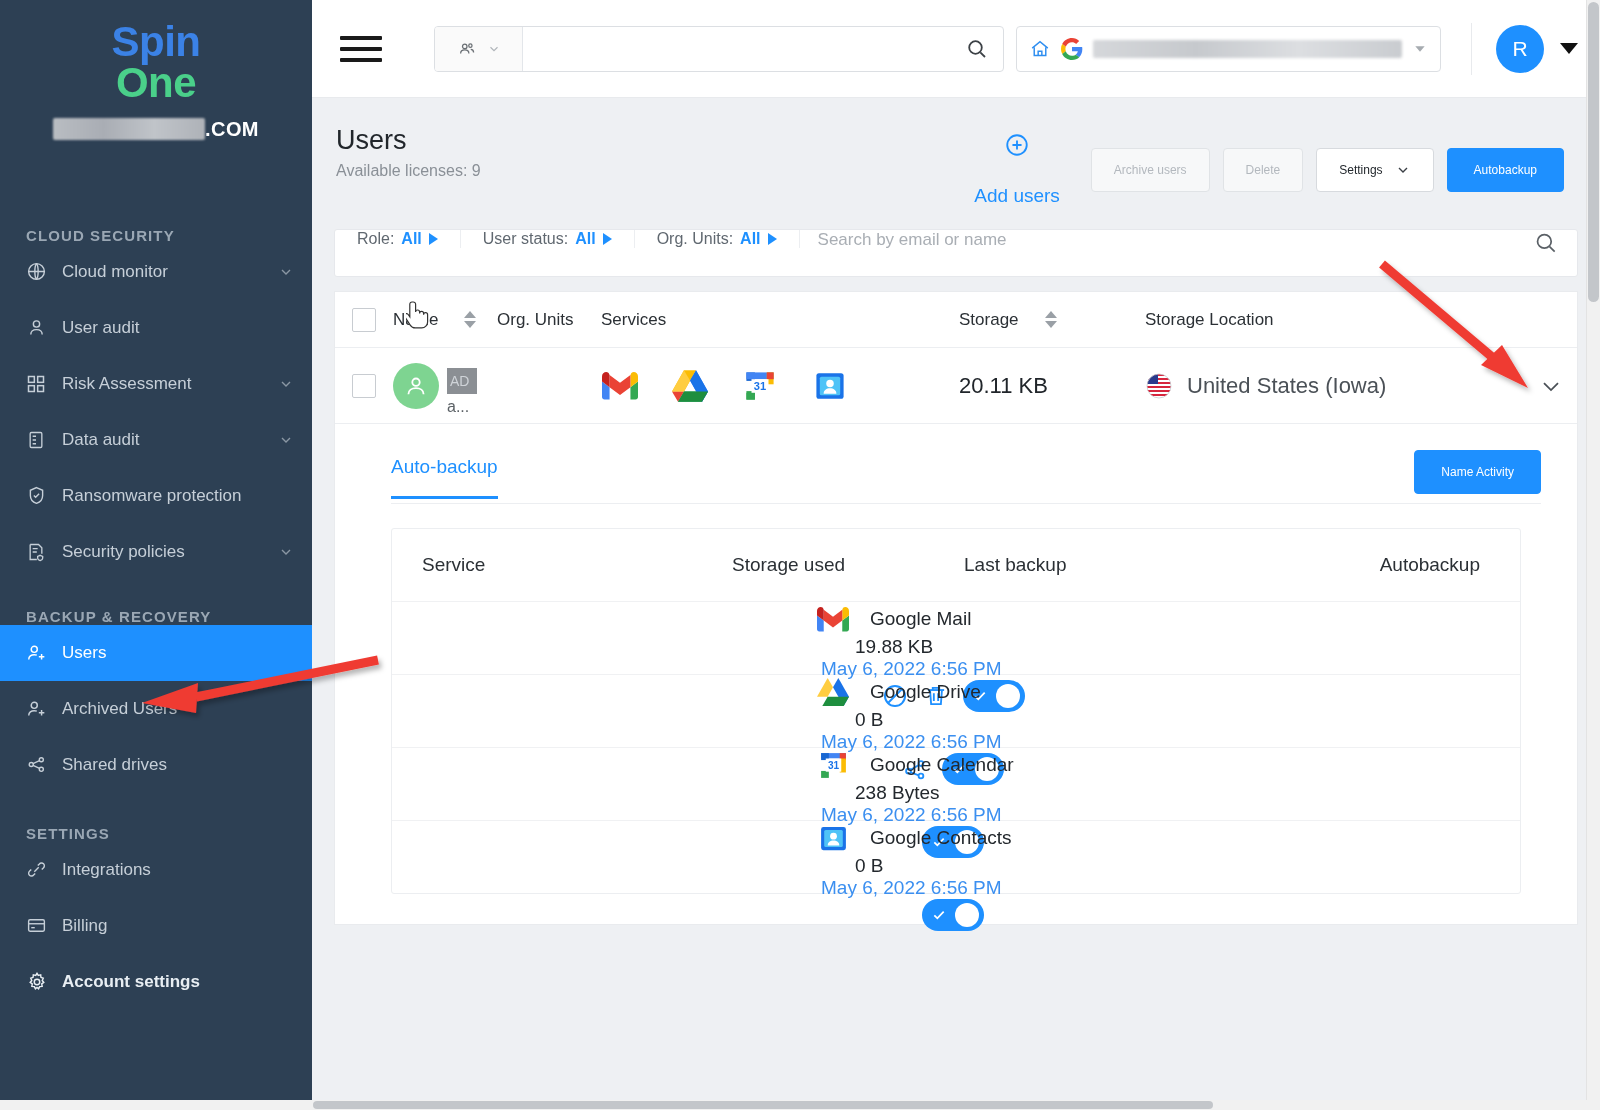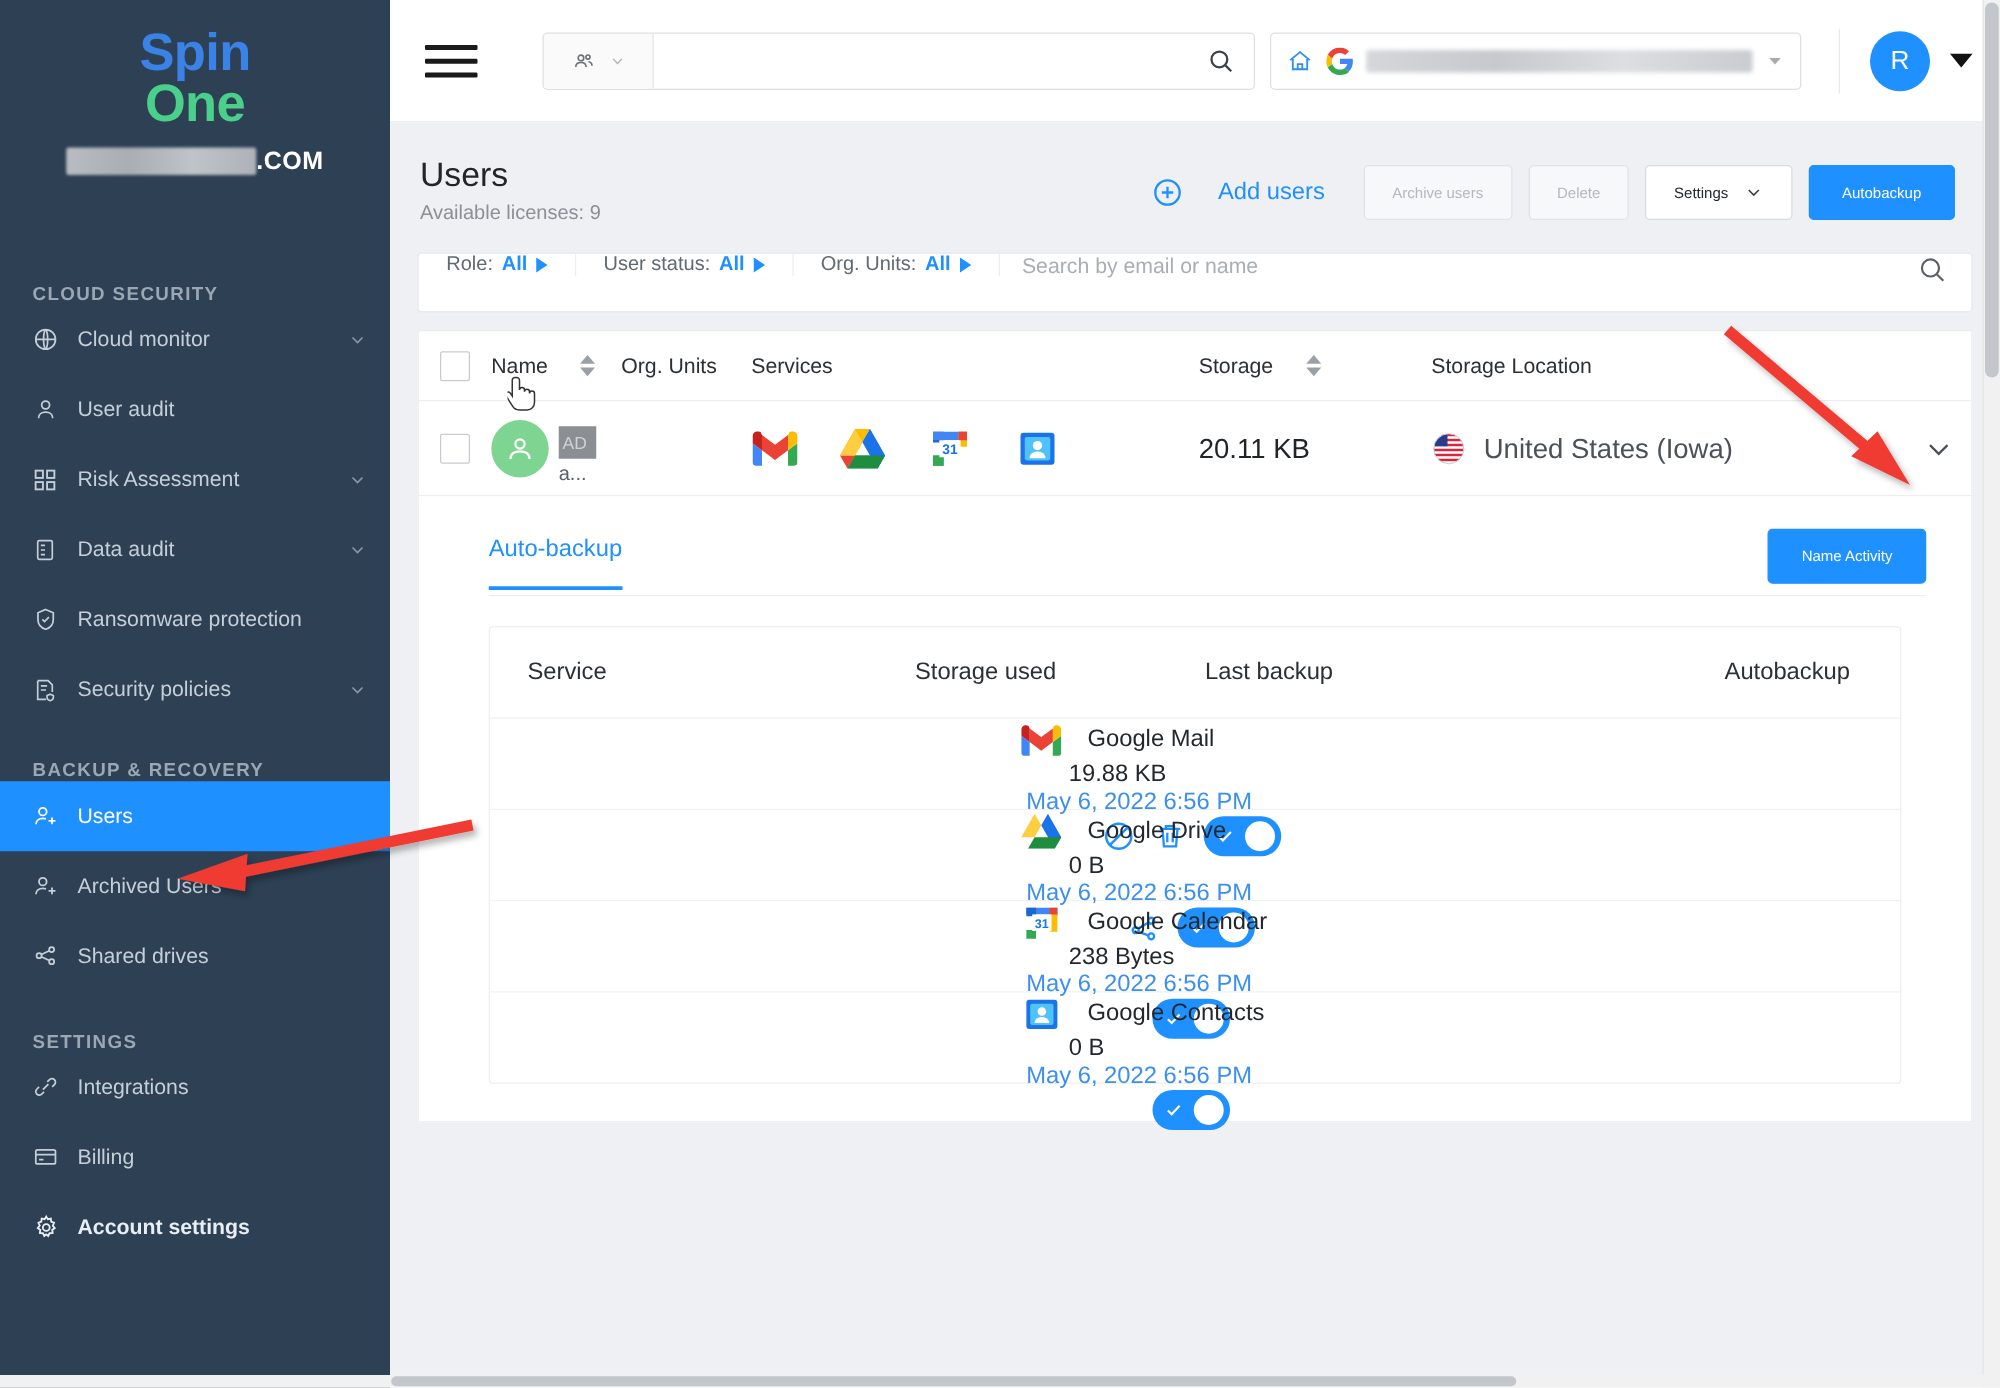--- a/index.html
+++ b/index.html
@@ -75,21 +75,21 @@
   .avatar { width:48px; height:48px; border-radius:50%; background:#1e90ff; color:#fff; display:flex; align-items:center; justify-content:center; font-size:21px; }
   .caret-dn { width:0;height:0;border-left:9px solid transparent;border-right:9px solid transparent;border-top:11px solid #111; cursor:pointer;}
 
   .content { flex:1; padding: 0; overflow:hidden; }
 
   .page-head { display:flex; align-items:flex-start; padding: 26px 36px 0 24px; }
   .ph-title { font-size: 27px; color:#21262b; line-height:1.2; }
   .ph-sub { font-size: 16px; color:#8a9097; margin-top: 6px; }
   .ph-actions { margin-left:auto; display:flex; align-items:center; gap: 13px; padding-top: 8px;}
 
-  .add-users { display:flex; align-items:center; gap:27px; color:#1e90ff; font-size:19px; cursor:pointer; margin-right: 18px;}
+  .add-users { display:flex; align-items:center; gap:27px; color:#1e90ff; font-size:19px; cursor:pointer; margin-right: 18px; flex-direction: column;}
   .btn {
     height: 44px; padding: 0 22px; border-radius:4px; font-size:12px;
     display:flex; align-items:center; justify-content:center; cursor:pointer; white-space:nowrap;
     font-family:"Liberation Sans",sans-serif;
   }
   .btn-ghost { border:1px solid #e0e3e6; background:#f7f8f9; color:#b3b8be; }
   .btn-outline { border:1px solid #d7dade; background:#ffffff; color:#23282d; gap: 12px; }
   .btn-primary { background:#1e90ff; color:#ffffff; border:1px solid #1e90ff; padding: 0 26px;}
 
   .filterbar {

